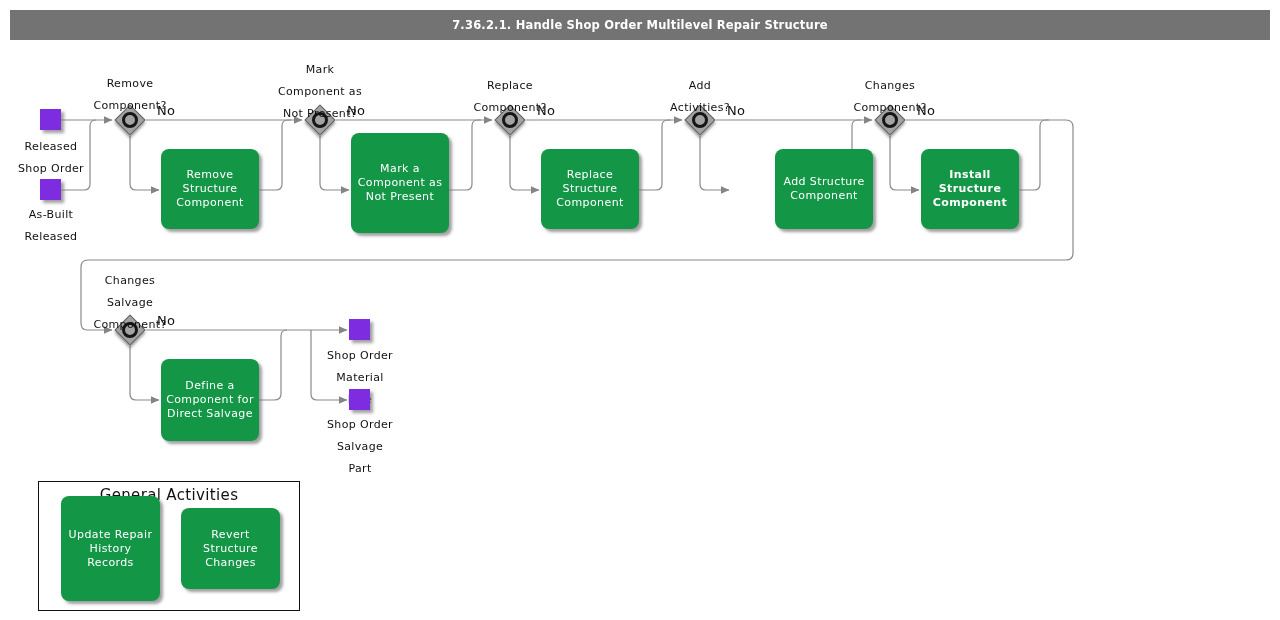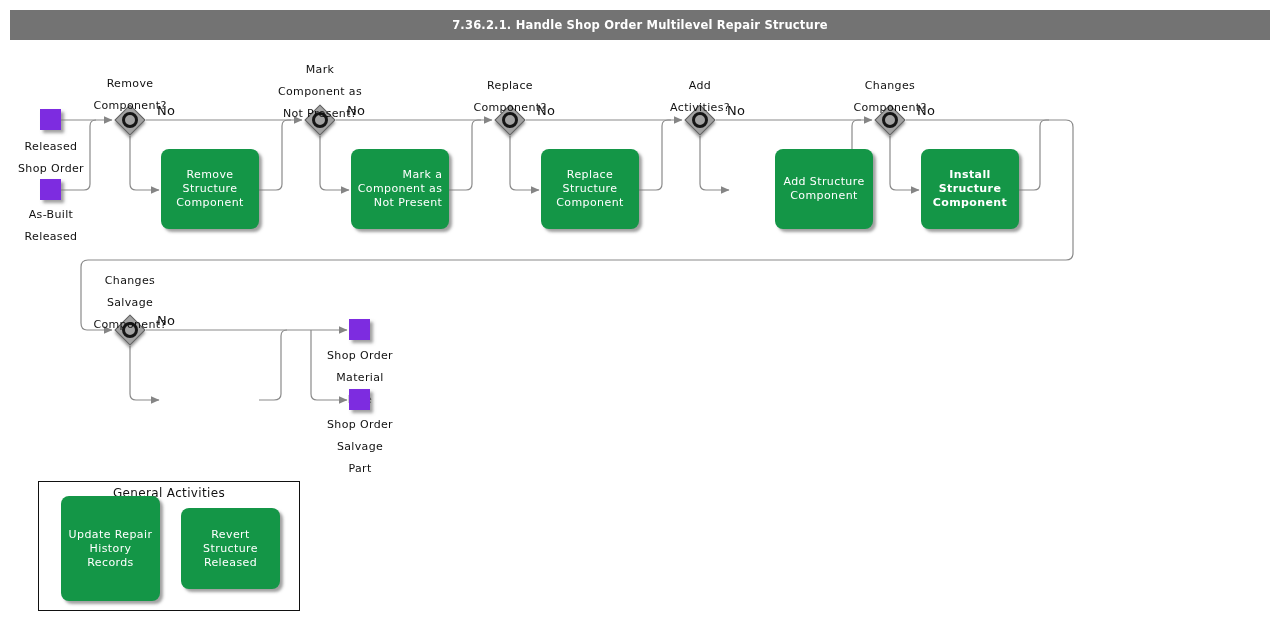--- a/index.html
+++ b/index.html
@@ -33,21 +33,21 @@
   .artifact {
     position:absolute; width:21px; height:21px; background:#7D2CE0;
     box-shadow:3px 3px 3px rgba(120,120,120,0.7); cursor:pointer;
   }
   .lbl {
     position:absolute; font-size:11px; line-height:22px; color:#111111;
     text-align:center; letter-spacing:0.35px; white-space:pre-line;
   }
   .no-lbl { position:absolute; font-size:13px; color:#111111; letter-spacing:0.35px; }
   .ga-panel { position:absolute; left:38px; top:481px; width:262px; height:130px; border:1px solid #111111; box-sizing:border-box; background:#ffffff; }
-  .ga-title { position:absolute; left:0; top:4px; width:100%; text-align:center; font-size:12px; color:#111111; letter-spacing:0.35px; }
+  .ga-title { position:absolute; left:0; top:4px; width:100%; text-align:center; font-size:15px; color:#111111; letter-spacing:0.35px; }
 </style>
 </head>
 <body>
 
 <div class="canvas">
 
   <div class="banner">
     <span>7.36.2.1. Handle Shop Order Multilevel Repair Structure</span>
   </div>
 
@@ -134,51 +134,54 @@
     <div class="diamond-shape"></div>
     <div class="diamond-ring"></div>
   </div>
   <div class="lbl" style="left:835px; top:75px; width:110px;">Changes
 Component?</div>
   <div class="no-lbl" style="left:917px; top:103px;">No</div>
 
   <div class="activity" style="left:161px; top:149px; width:98px; height:80px;">Remove
 Structure
 Component</div>
-  <div class="activity" style="left:351px; top:149px; width:98px; height:80px;text-align:right;">Mark a
+  <div class="activity" style="left:351px; top:133px; width:98px; height:100px;">Mark a
 Component as
 Not Present</div>
   <div class="activity" style="left:541px; top:149px; width:98px; height:80px;">Replace
 Structure
 Component</div>
   <div class="activity" style="left:731px; top:149px; width:98px; height:80px;margin-left:44px;">Add Structure
 Component</div>
   <div class="activity" style="left:921px; top:149px; width:98px; height:80px;font-weight:bold;">Install Structure
 Component</div>
 
   <div class="decision" style="left:119px; top:319px;">
     <div class="diamond-shape"></div>
     <div class="diamond-ring"></div>
   </div>
   <div class="lbl" style="left:75px; top:270px; width:110px;">Changes
 Salvage
 Component?</div>
   <div class="no-lbl" style="left:157px; top:313px;">No</div>
 
+  <div class="activity" style="left:161px; top:359px; width:98px; height:82px;">Define a
+Component for
+Direct Salvage</div>
 
   <div class="artifact" style="left:349px; top:319px;"></div>
   <div class="lbl" style="left:315px; top:345px; width:90px;">Shop Order
 Material
 Line</div>
   <div class="artifact" style="left:349px; top:389px;"></div>
   <div class="lbl" style="left:315px; top:414px; width:90px;">Shop Order
 Salvage
 Part</div>
 
   <div class="ga-panel">
     <div class="ga-title">General Activities</div>
   </div>
   <div class="activity" style="left:61px; top:496px; width:99px; height:105px;">Update Repair
 History Records</div>
   <div class="activity" style="left:181px; top:508px; width:99px; height:81px;">Revert Structure
-Released</div>
+Changes</div>
 
 </div>
 
 </body></html>

